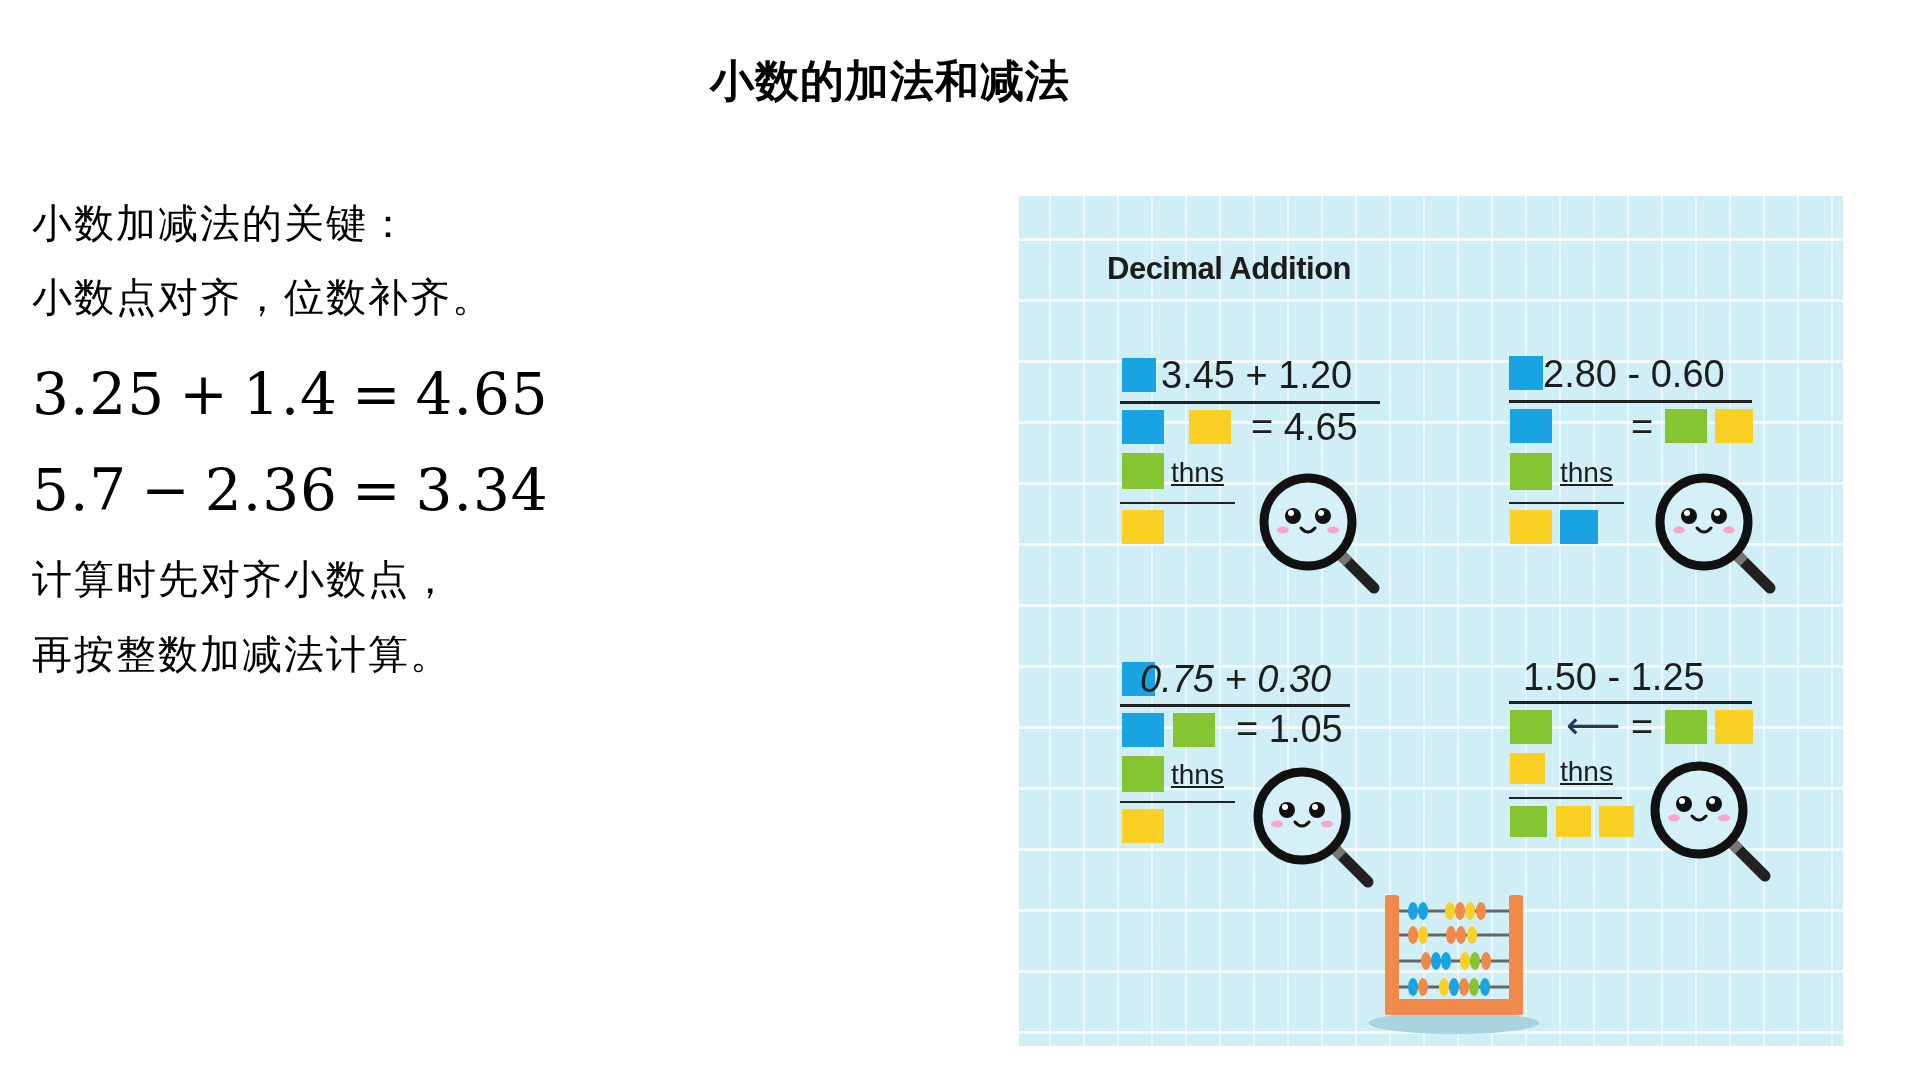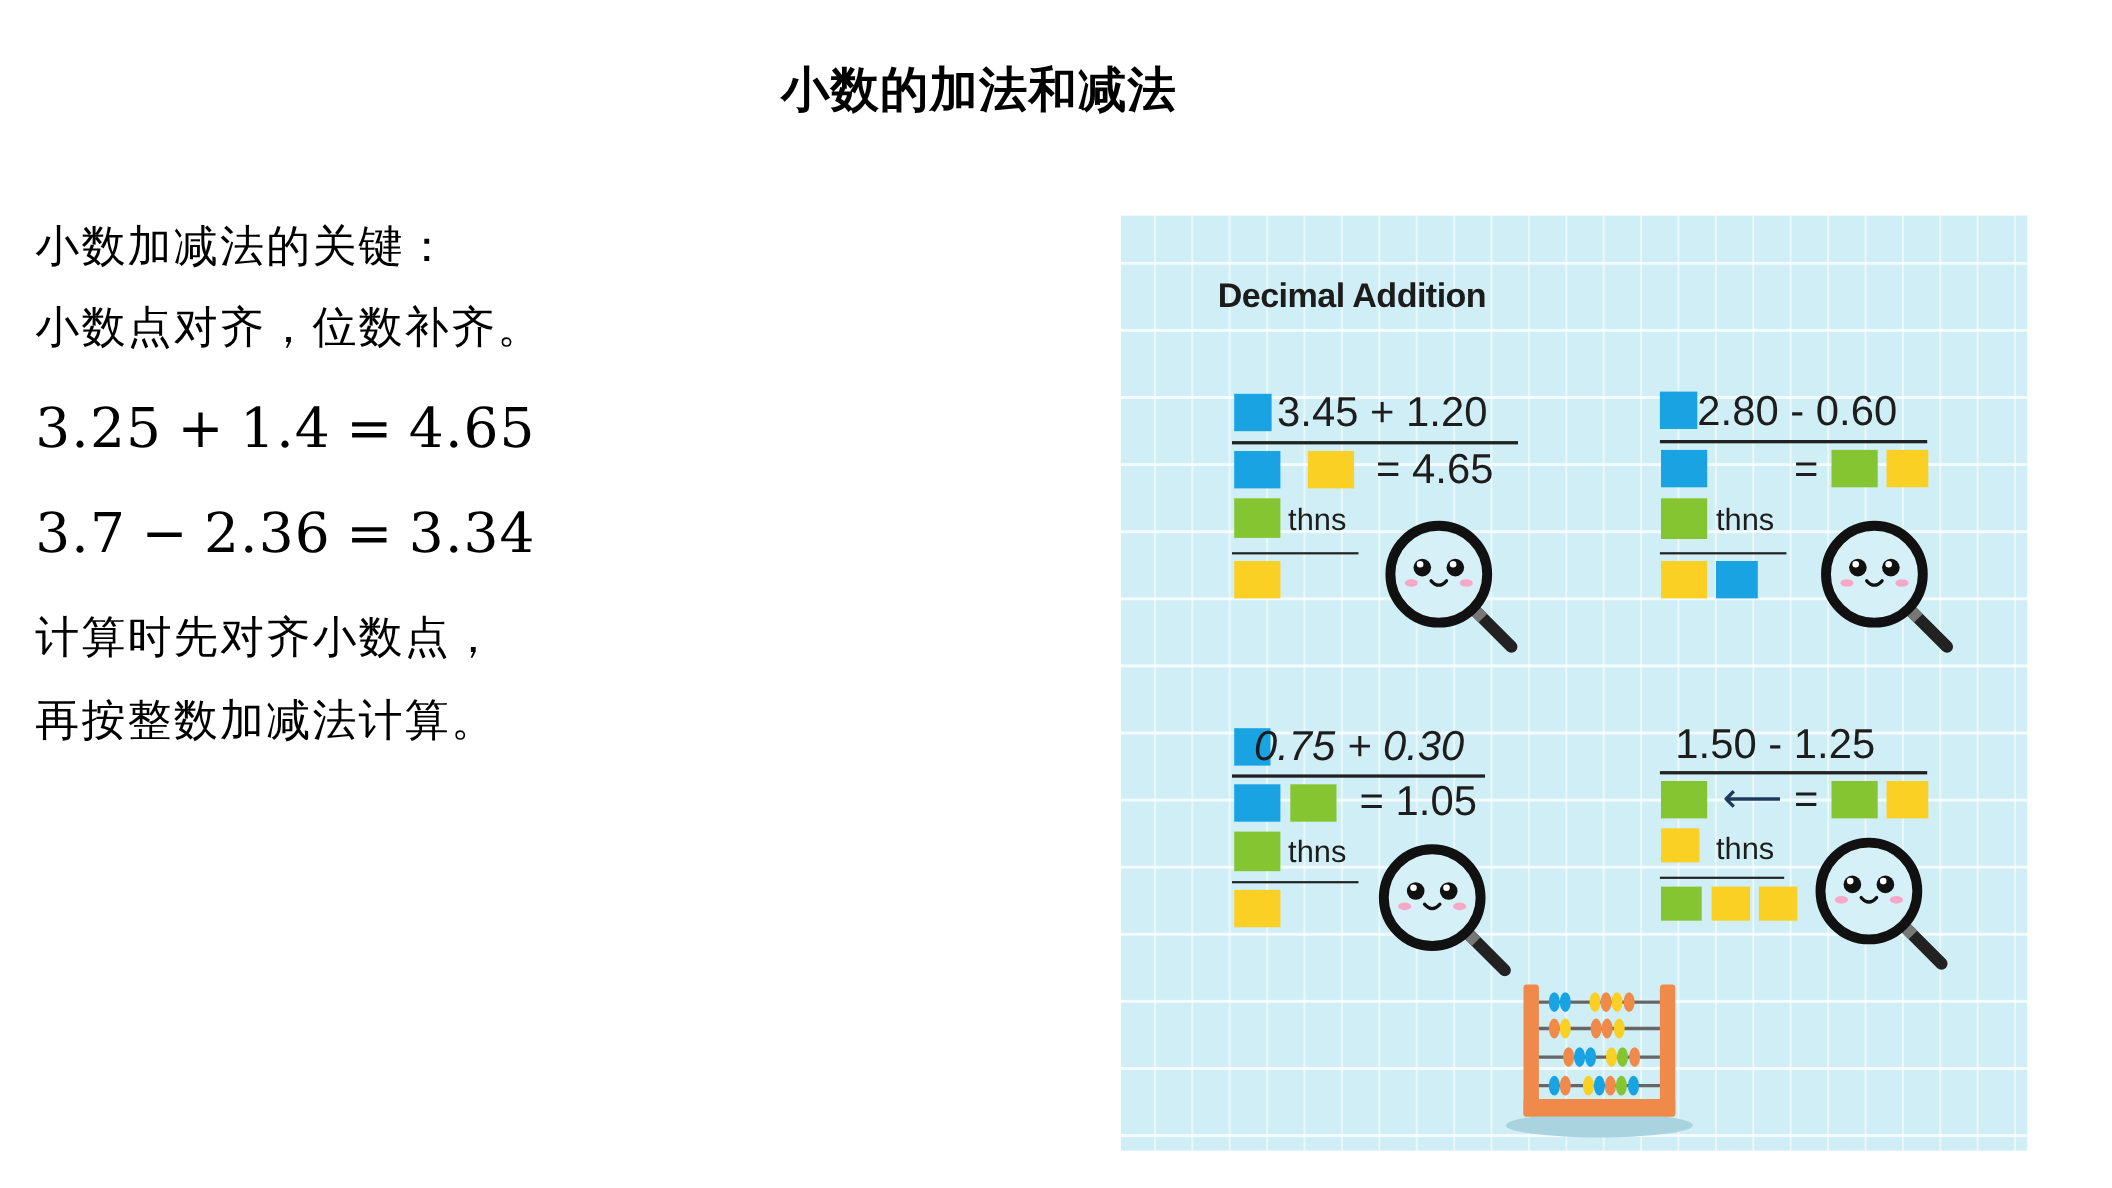--- a/index.html
+++ b/index.html
@@ -1,33 +1,33 @@
 <!DOCTYPE html>
 <html><head>
 <meta charset="utf-8">
 <style>
   html, body { margin:0; padding:0; background:#ffffff; }
   body { width:1920px; height:1080px; position:relative; overflow:hidden; font-family:"DejaVu Sans", sans-serif; color:#000; }
   .title { position:absolute; left:0; width:1780px; top:52px; text-align:center; font-size:44px; font-weight:bold; letter-spacing:1px; }
   .left { position:absolute; left:32px; top:0; }
   .cn { position:absolute; left:0; font-size:40px; white-space:nowrap; letter-spacing:2px; }
-  .eq { position:absolute; left:0; font-family:"DejaVu Serif", serif; font-size:50px; white-space:nowrap; letter-spacing:1px; }
+  .eq { position:absolute; left:0; font-family:"DejaVu Serif", serif; font-size:58px; white-space:nowrap; letter-spacing:1px; }
   .eq .op { margin:0 14px; }
 
   .panel { position:absolute; left:1019px; top:196px; width:824px; height:850px;
     background-color:#d0eef6;
     background-image:
       linear-gradient(to right, rgba(255,255,255,0.55) 2px, transparent 2px),
       linear-gradient(to bottom, rgba(255,255,255,0.75) 3px, transparent 3px);
     background-size:34px 61px;
     background-position:-4px 42px, 0 42px;
     overflow:hidden; }
   .ptitle { position:absolute; font-family:"Liberation Sans", sans-serif; font-weight:bold; font-size:31px; color:#1c1c1c; letter-spacing:-0.5px; white-space:nowrap; }
   .num { position:absolute; font-family:"Liberation Sans", sans-serif; font-size:38px; color:#1d1d1d; white-space:nowrap; }
-  .lbl { position:absolute; font-family:"Liberation Sans", sans-serif; font-size:28px; color:#1d1d1d; white-space:nowrap; }
+  .lbl { position:absolute; font-family:"Liberation Sans", sans-serif; font-size:28px; color:#1d1d1d; white-space:nowrap;text-decoration:underline; }
   .sq { position:absolute; width:42px; height:34px; }
   .blue { background:#19a3e3; }
   .green { background:#86c532; }
   .yellow { background:#fbd024; }
   .rule { position:absolute; height:3px; background:#222; }
   .mag { position:absolute; width:130px; height:130px; }
   .arrow { position:absolute; font-size:38px; color:#1d3a5c; font-family:"DejaVu Sans", sans-serif; }
   .abacus { position:absolute; left:340px; top:695px; width:190px; height:150px; }
 </style>
 </head>
@@ -35,21 +35,21 @@
 
 <div class="title">小数的加法和减法</div>
 
 <div class="left">
   <div class="cn" style="top:196px;">小数加减法的关键：</div>
   <div class="cn" style="top:270px;">小数点对齐，位数补齐。</div>
   <div class="eq" style="top:360px;">
     <span>3.25</span><span class="op">+</span><span>1.4</span><span class="op">=</span><span>4.65</span>
   </div>
   <div class="eq" style="top:456px;">
-    <span>3.7</span><span class="op">−</span><span>2.36</span><span class="op">=</span><span>3.34</span>
+    <span>5.7</span><span class="op">−</span><span>2.36</span><span class="op">=</span><span>3.34</span>
   </div>
   <div class="cn" style="top:552px;">计算时先对齐小数点，</div>
   <div class="cn" style="top:627px;">再按整数加减法计算。</div>
 </div>
 
 <div class="panel">
   <div class="ptitle" style="left:88px; top:55px;">Decimal Addition</div>
 
   <div>
     <div class="sq blue" style="left:103px; top:162px; width:34px;"></div>

